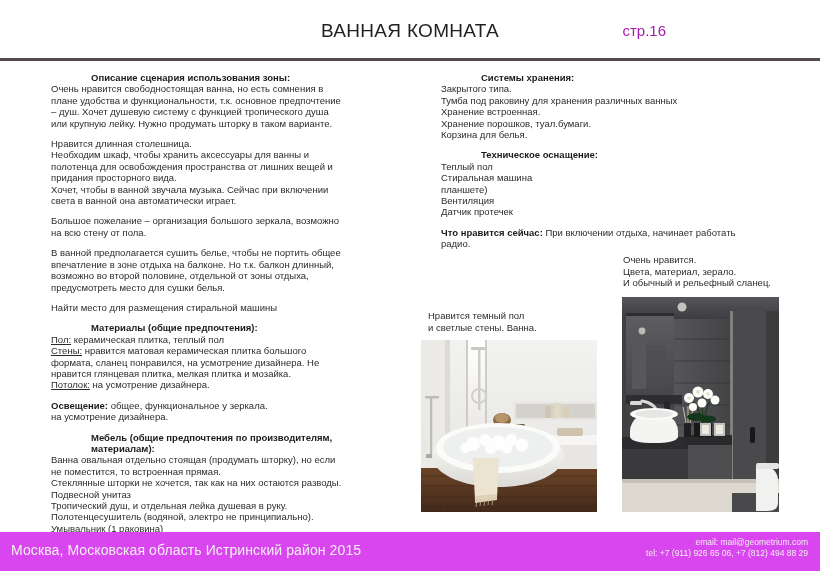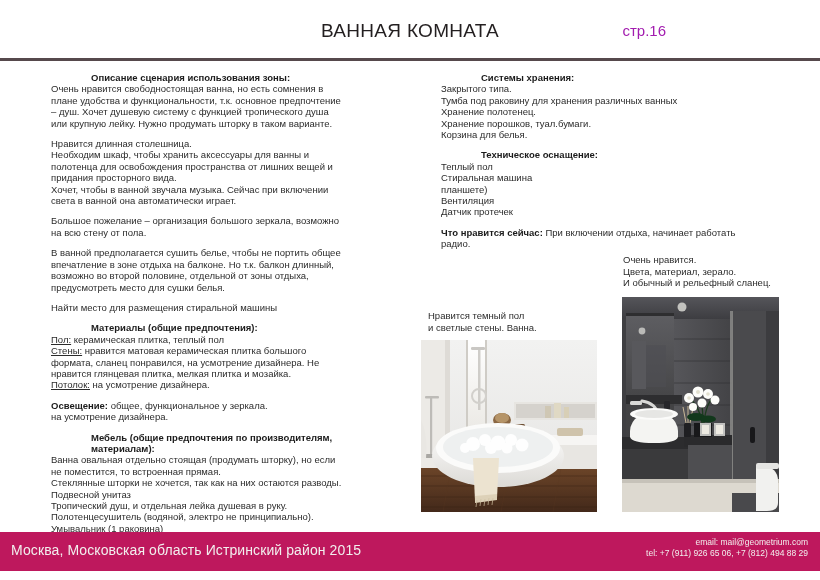--- a/index.html
+++ b/index.html
@@ -60,21 +60,21 @@
 
   
   .photo{position:absolute;overflow:hidden;background:#ddd;}
   .photo-left{left:421px;top:340px;width:176px;height:172px;}
   .photo-right{left:622px;top:297px;width:157px;height:215px;}
   .photo svg{display:block;width:100%;height:100%;}
 
   
   .footer{
     position:absolute;left:0;top:532px;width:820px;height:39px;
-    background:#be185d;
+    background:#d946ef;
   }
   .footer-left{
     position:absolute;left:11px;top:10px;
     font-size:14px;color:#f2efee;letter-spacing:.1px;
   }
   .footer-right{
     position:absolute;right:12px;top:5px;
     text-align:right;
     font-size:8.5px;line-height:11px;color:#f2efee;
   }
@@ -155,21 +155,21 @@
     </div>
 
   </div>
 
   <div class="col col-right">
 
     <div class="blk">
       <span class="ttl">Системы хранения:</span>
       <span class="ln">Закрытого типа.</span>
       <span class="ln">Тумба под раковину для хранения различных ванных</span>
-      <span class="ln">Хранение полотенец.</span>
+      <span class="ln">Хранение встроенная.</span>
       <span class="ln">Хранение порошков, туал.бумаги.</span>
       <span class="ln">Корзина для белья.</span>
     </div>
 
     <div class="blk">
       <span class="ttl">Техническое оснащение:</span>
       <span class="ln">Теплый пол</span>
       <span class="ln">Стиральная машина</span>
       <span class="ln">планшете)</span>
       <span class="ln">Вентиляция</span>

